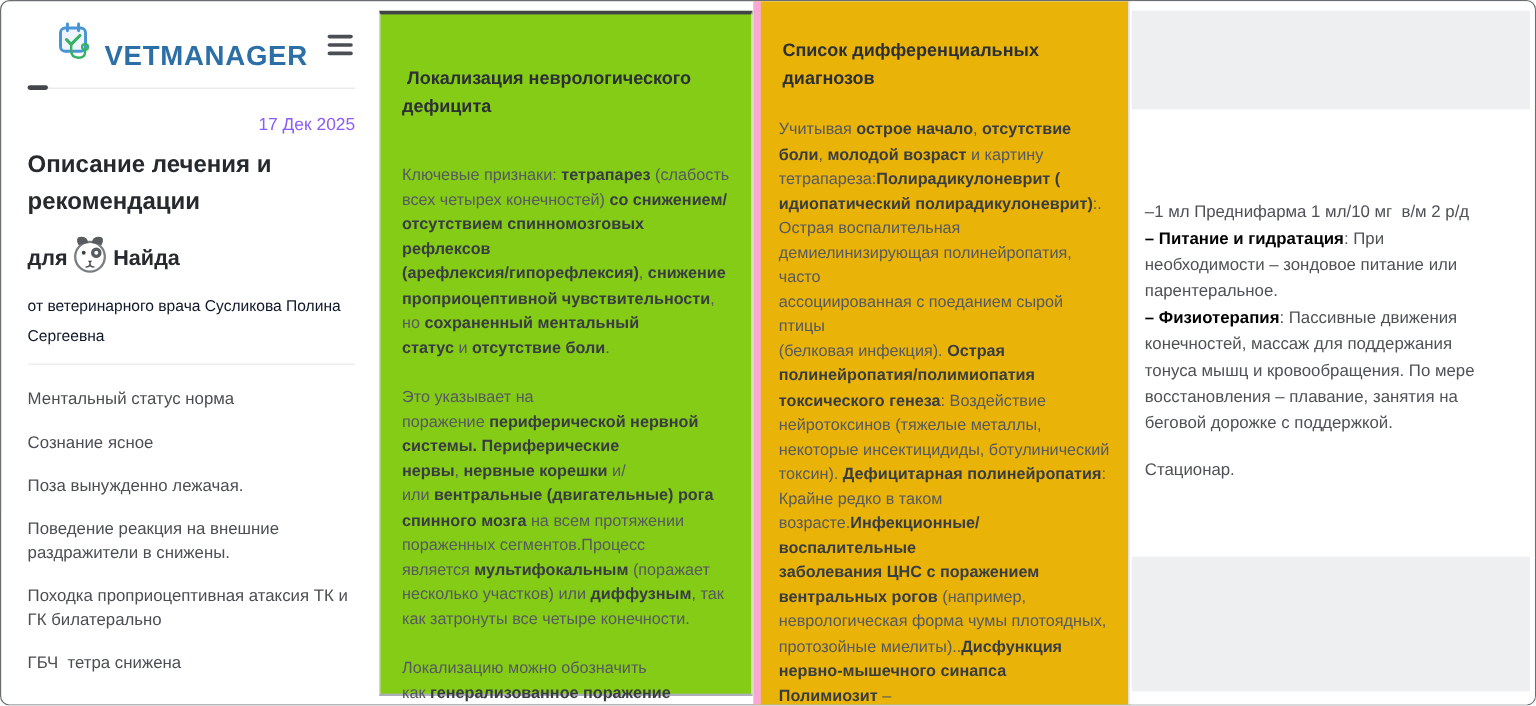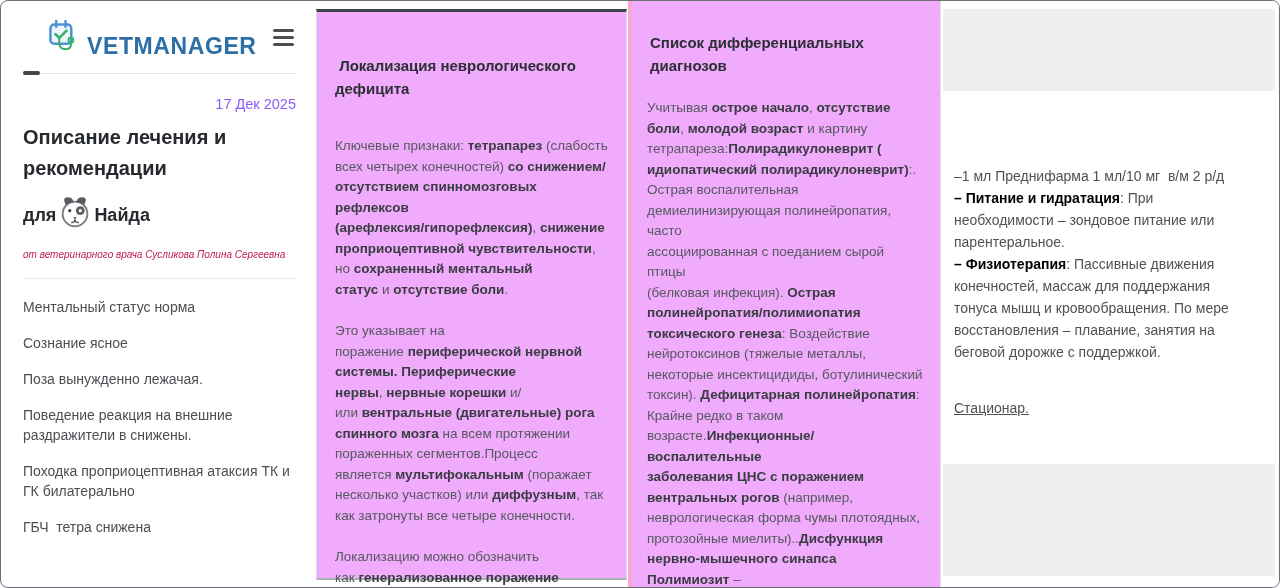--- a/index.html
+++ b/index.html
@@ -17,48 +17,48 @@
   .col1{position:absolute;left:9px;top:0;width:304px;height:100%;padding:14px 18px 0 13px;}
   .brand-row{display:flex;align-items:center;padding-left:22px;}
   .brand-text{font-size:23px;font-weight:700;color:var(--brand_blue);letter-spacing:.6px;margin-left:8px;white-space:nowrap;margin-top:18px;}
   .menu-btn{margin-left:auto;background:none;border:none;padding:4px 2px;cursor:pointer;display:flex;flex-direction:column;gap:4px;}
   .menu-btn span{display:block;width:21px;height:3px;background:#4b4f54;border-radius:2px;}
   .scrollline{position:relative;height:1px;background:#e4e6e9;margin-top:13px;}
   .scrollline .dash{position:absolute;left:0;top:-2px;width:17px;height:4px;background:#43474b;border-radius:2px;}
   .date{margin-top:22px;text-align:right;font-size:14.5px;color:#8b5cf6;}
   .title{margin:10px 0 0;font-size:20px;line-height:31px;font-weight:700;color:#26292d;}
   .patient{display:flex;align-items:center;margin-top:10px;font-size:18px;font-weight:700;color:#26292d;}
-  .author{margin-top:5px;font-style:italic;font-size:10px;line-height:25px;color:#be185d;}
+  .author{margin-top:5px;font-size:13px;line-height:25px;color:#0f172a;}
   .divider{height:1px;background:#e8eaed;margin-top:11px;}
   .exam{margin:18px 0 0;padding:0;list-style:none;font-size:14px;line-height:20px;color:#4b4e53;}
   .exam li{margin-bottom:16px;white-space:pre-wrap;}
   
   .page2{
-    position:absolute;left:315px;top:8px;width:311px;height:571px;background:#f0abfc;
+    position:absolute;left:315px;top:8px;width:311px;height:571px;background:#84cc16;
     border:1px solid #dcdfe2;border-top:3px solid #404448;border-bottom:2px solid #abb1b6;
     padding:42px 18px 0;
   }
   .panel-h{margin:0 0 36px;font-size:15px;line-height:23px;font-weight:700;color:#2c2f34;white-space:pre-wrap;}
   .para{margin:0 0 21px;font-size:13.5px;line-height:20.5px;color:#56595f;white-space:pre-wrap;overflow-wrap:break-word;}
   .para .b{font-weight:700;color:#393c41;}
   
   .page3{
-    position:absolute;left:627px;top:0;width:313px;height:588px;background:#f0abfc;
-    border-left:4px solid #f9a8d4;border-right:1px solid #dfe2e5;
+    position:absolute;left:627px;top:0;width:313px;height:588px;background:#eab308;
+    border-left:6px solid #f9a8d4;border-right:1px solid #dfe2e5;
     padding:30px 14px 0 15px;
   }
   .page3 .panel-h{margin:0 0 21px;padding-left:3px;}
   
   .page4{position:absolute;left:941px;top:0;width:339px;height:588px;background:#fff;}
   .ph{position:absolute;left:1px;width:332px;background:var(--placeholder_gray);border-radius:1px;}
   .ph.top{top:8px;height:82px;}
   .ph.bottom{top:463px;height:112px;}
   .p4text{position:absolute;left:12px;top:150px;width:302px;font-size:14px;line-height:22px;color:#4e5156;white-space:pre-wrap;}
   .p4text .b{font-weight:700;color:#000000;}
-  .p4status{position:absolute;left:12px;top:385px;font-size:14px;color:#4e5156;text-decoration:underline;}
+  .p4status{position:absolute;left:12px;top:368px;font-size:14px;color:#4e5156;}
 </style>
 </head>
 <body>
 
 <div class="viewport">
 
   <section class="col1">
     <div class="brand-row">
       <span>
         <svg width="34" height="36" viewBox="0 0 44 46" aria-hidden="true">

